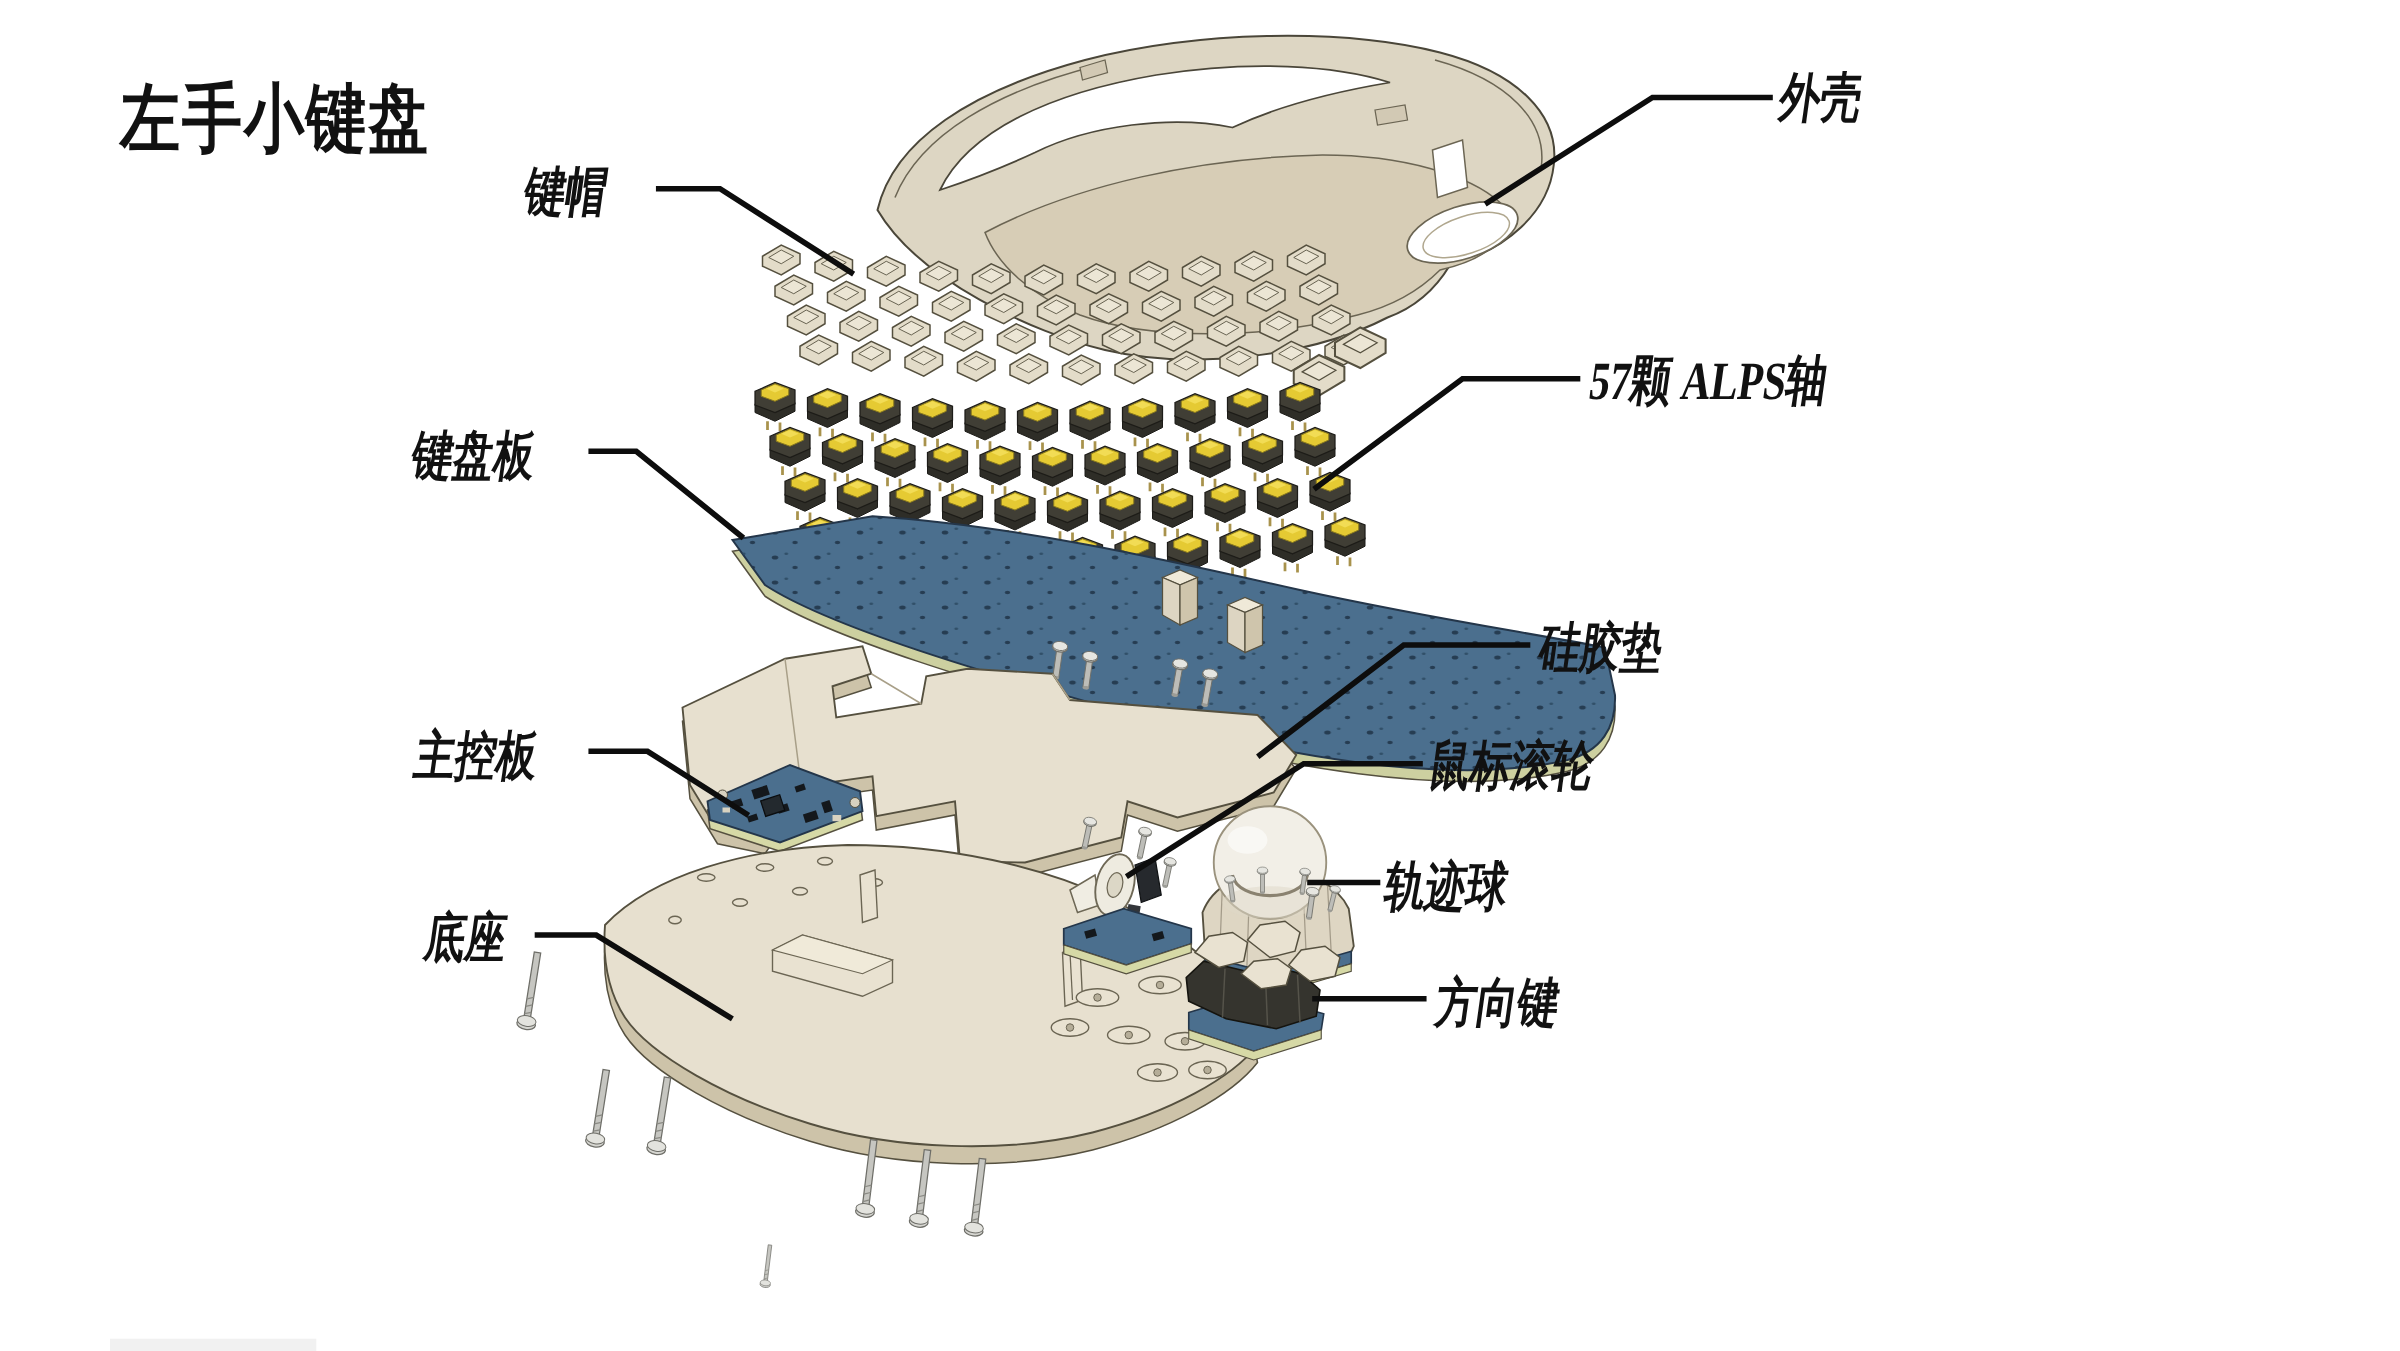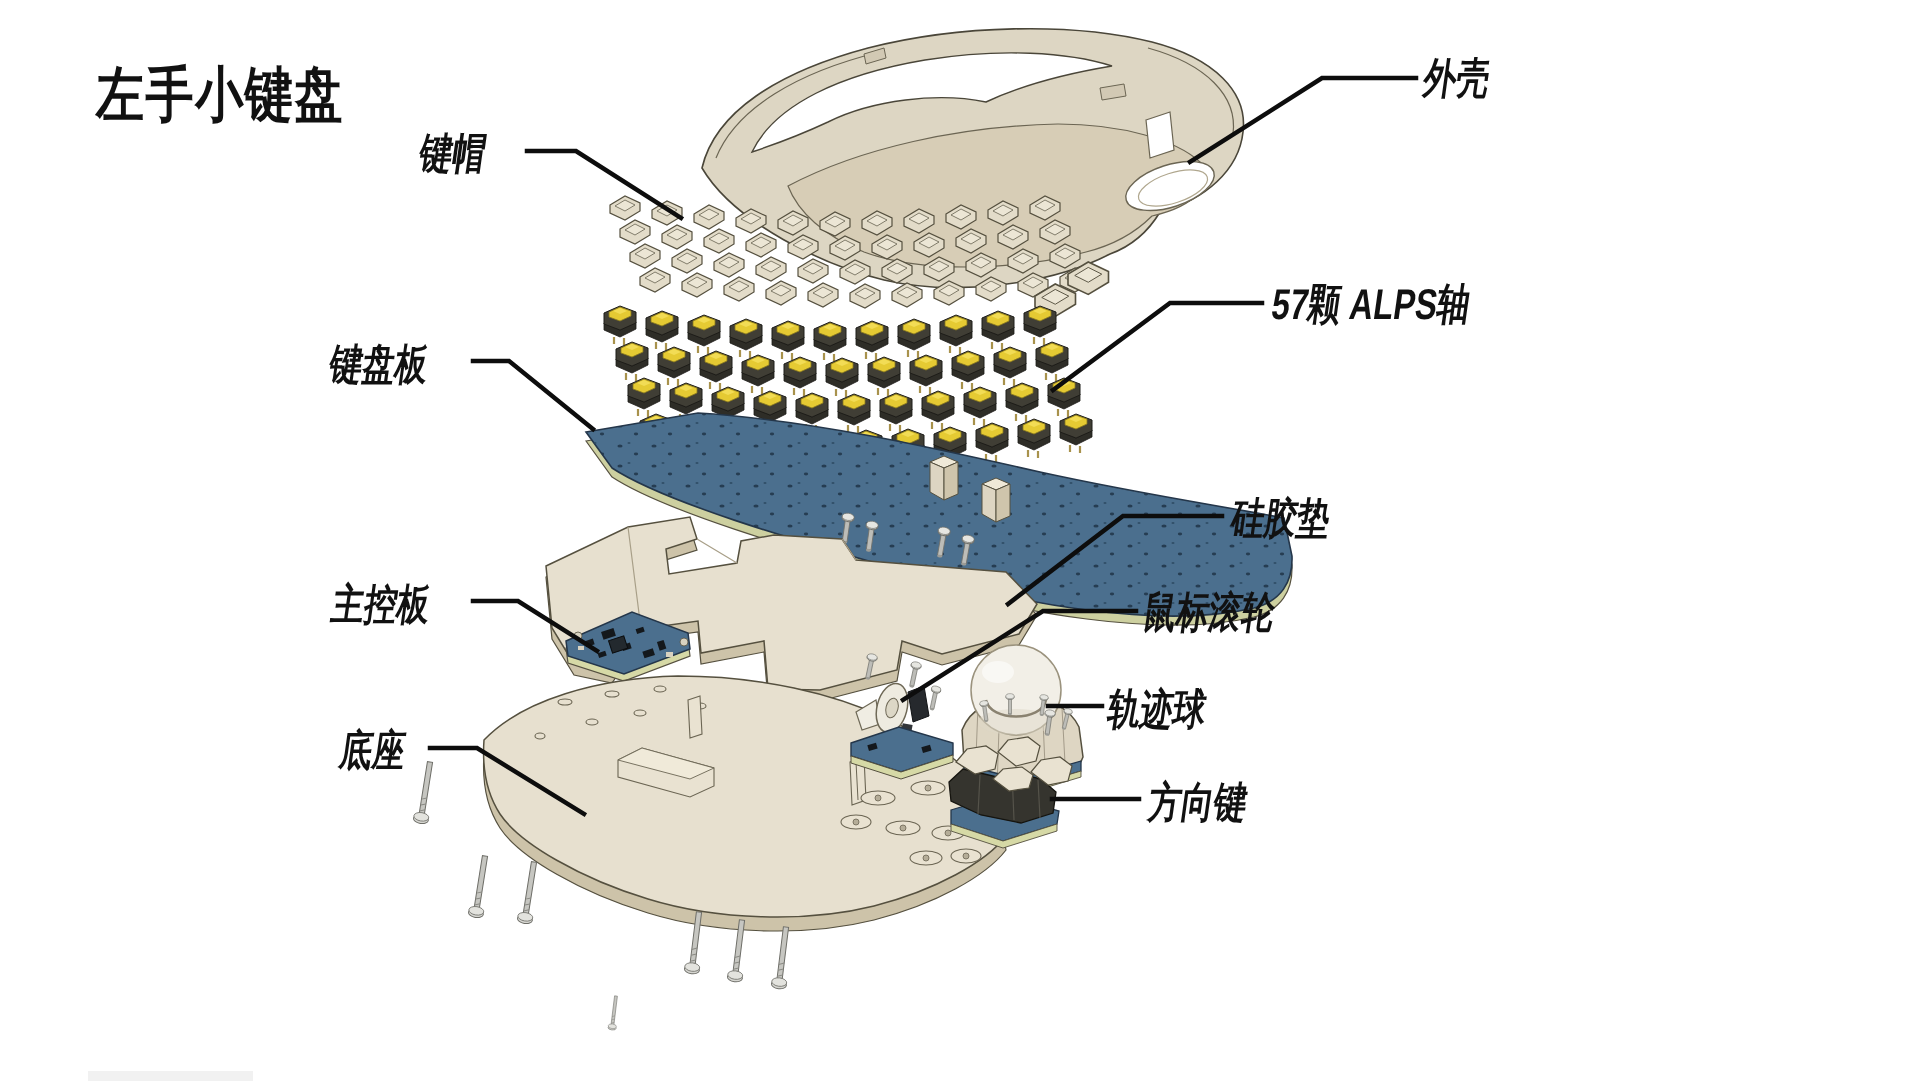--- a/index.html
+++ b/index.html
@@ -1,17 +1,17 @@
 <!DOCTYPE html>
 <html><head>
 <meta charset="utf-8">
 <style>
   html,body{margin:0;padding:0;background:#ffffff;}
   .stage{position:relative;width:1920px;height:1081px;background:#ffffff;overflow:hidden;
-         font-family:Liberation Sans, sans-serif;}
+         font-family:Liberation Serif, serif;}
   .stage svg{position:absolute;left:0;top:0;}
   .diagram-title{position:absolute;margin:0;color:#111;font-weight:700;font-size:60px;
                  letter-spacing:2px;white-space:nowrap;transform:scaleX(0.80);transform-origin:0 0;}
   .label{position:absolute;color:#111;font-weight:700;font-size:43px;white-space:nowrap;
          transform:skewX(-8deg) scaleX(0.76);transform-origin:0 0;}
   .watermark{position:absolute;left:88px;top:1071px;width:165px;height:10px;background:#ebebeb;opacity:.7;}
 </style>
 </head>
 <body>
 

